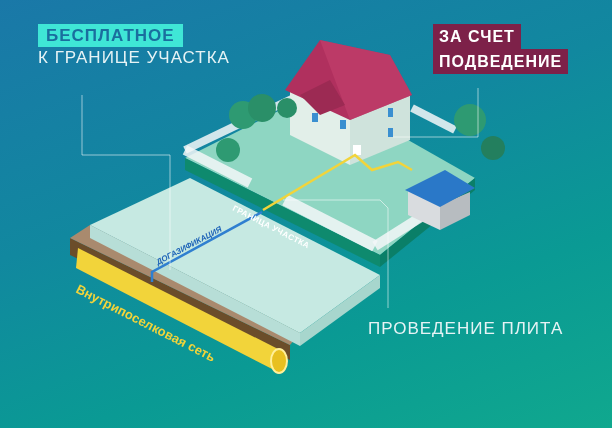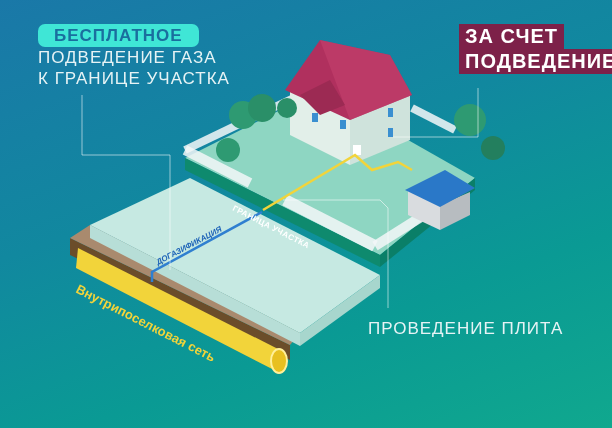--- a/index.html
+++ b/index.html
@@ -1,22 +1,22 @@
 <!DOCTYPE html>
 <html><head>
 <meta charset="utf-8">
 <style>
   html, body { margin:0; padding:0; }
   body { width:612px; height:428px; overflow:hidden; font-family:"Liberation Sans", sans-serif; }
   .canvas { position:relative; width:612px; height:428px;
     background: linear-gradient(160deg, #1a78a8 0%, #11889f 40%, #0a9a94 70%, #10a88e 100%); overflow:hidden; }
   .scene { position:absolute; left:0; top:0; width:612px; height:428px; }
   .label { position:absolute; color:#e6f3f5; letter-spacing:1px; font-size:17px; line-height:21px; font-weight:normal; }
-  .hl-cyan { display:inline-block; background:#3fe6d6; color:#1a6e9e; font-weight:bold; padding:1px 16px; font-size:17px; letter-spacing:1px;border-radius:7px; }
-  .hl-red { display:inline-block; background:#7d2149; color:#fff; font-weight:bold; padding:2px 6px; font-size:20px; letter-spacing:1px;margin-left:26px; }
+  .hl-cyan { display:inline-block; background:#3fe6d6; color:#1a6e9e; font-weight:bold; padding:1px 8px; font-size:17px; letter-spacing:1px; }
+  .hl-red { display:inline-block; background:#7d2149; color:#fff; font-weight:bold; padding:2px 6px; font-size:16px; letter-spacing:1px; }
   .free { left:38px; top:24px; }
   .boiler { left:433px; top:22px; text-align:left; }
   .onsite { left:368px; top:318px; }
 </style>
 </head>
 <body>
 
 <div class="canvas">
 
   <svg class="scene" viewBox="0 0 612 428">
@@ -73,21 +73,20 @@
     <polyline points="478,88 478,137 393,137" stroke="#ffffff" stroke-width="0.8" fill="none" opacity="0.7"></polyline>
     <polyline points="283,200 380,200 388,208 388,308" stroke="#ffffff" stroke-width="0.8" fill="none" opacity="0.7"></polyline>
 
     <text transform="translate(232,210) rotate(27)" font-family="Liberation Sans, sans-serif" font-size="8" font-weight="bold" fill="#ffffff" letter-spacing="0.5">ГРАНИЦА УЧАСТКА</text>
     <text transform="translate(158,265) rotate(-28)" font-family="Liberation Sans, sans-serif" font-size="8" font-weight="bold" font-style="italic" fill="#1f64b8">ДОГАЗИФИКАЦИЯ</text>
     <text transform="translate(75,292) rotate(27)" font-family="Liberation Sans, sans-serif" font-size="13" font-weight="bold" fill="#f2d43a">Внутрипоселковая сеть</text>
   </svg>
 
   <div class="label free">
     <div><span class="hl-cyan">БЕСПЛАТНОЕ</span></div>
-    <div>ПОДВЕДЕНИЕ ГАЗА</div>
     <div>К ГРАНИЦЕ УЧАСТКА</div>
   </div>
 
   <div class="label boiler">
     <div style="margin-top:2px"><span class="hl-red">ЗА СЧЕТ</span></div>
     <div><span class="hl-red">ПОДВЕДЕНИЕ</span></div>
   </div>
 
   <div class="label onsite">
     <div>ПРОВЕДЕНИЕ ПЛИТА</div>

